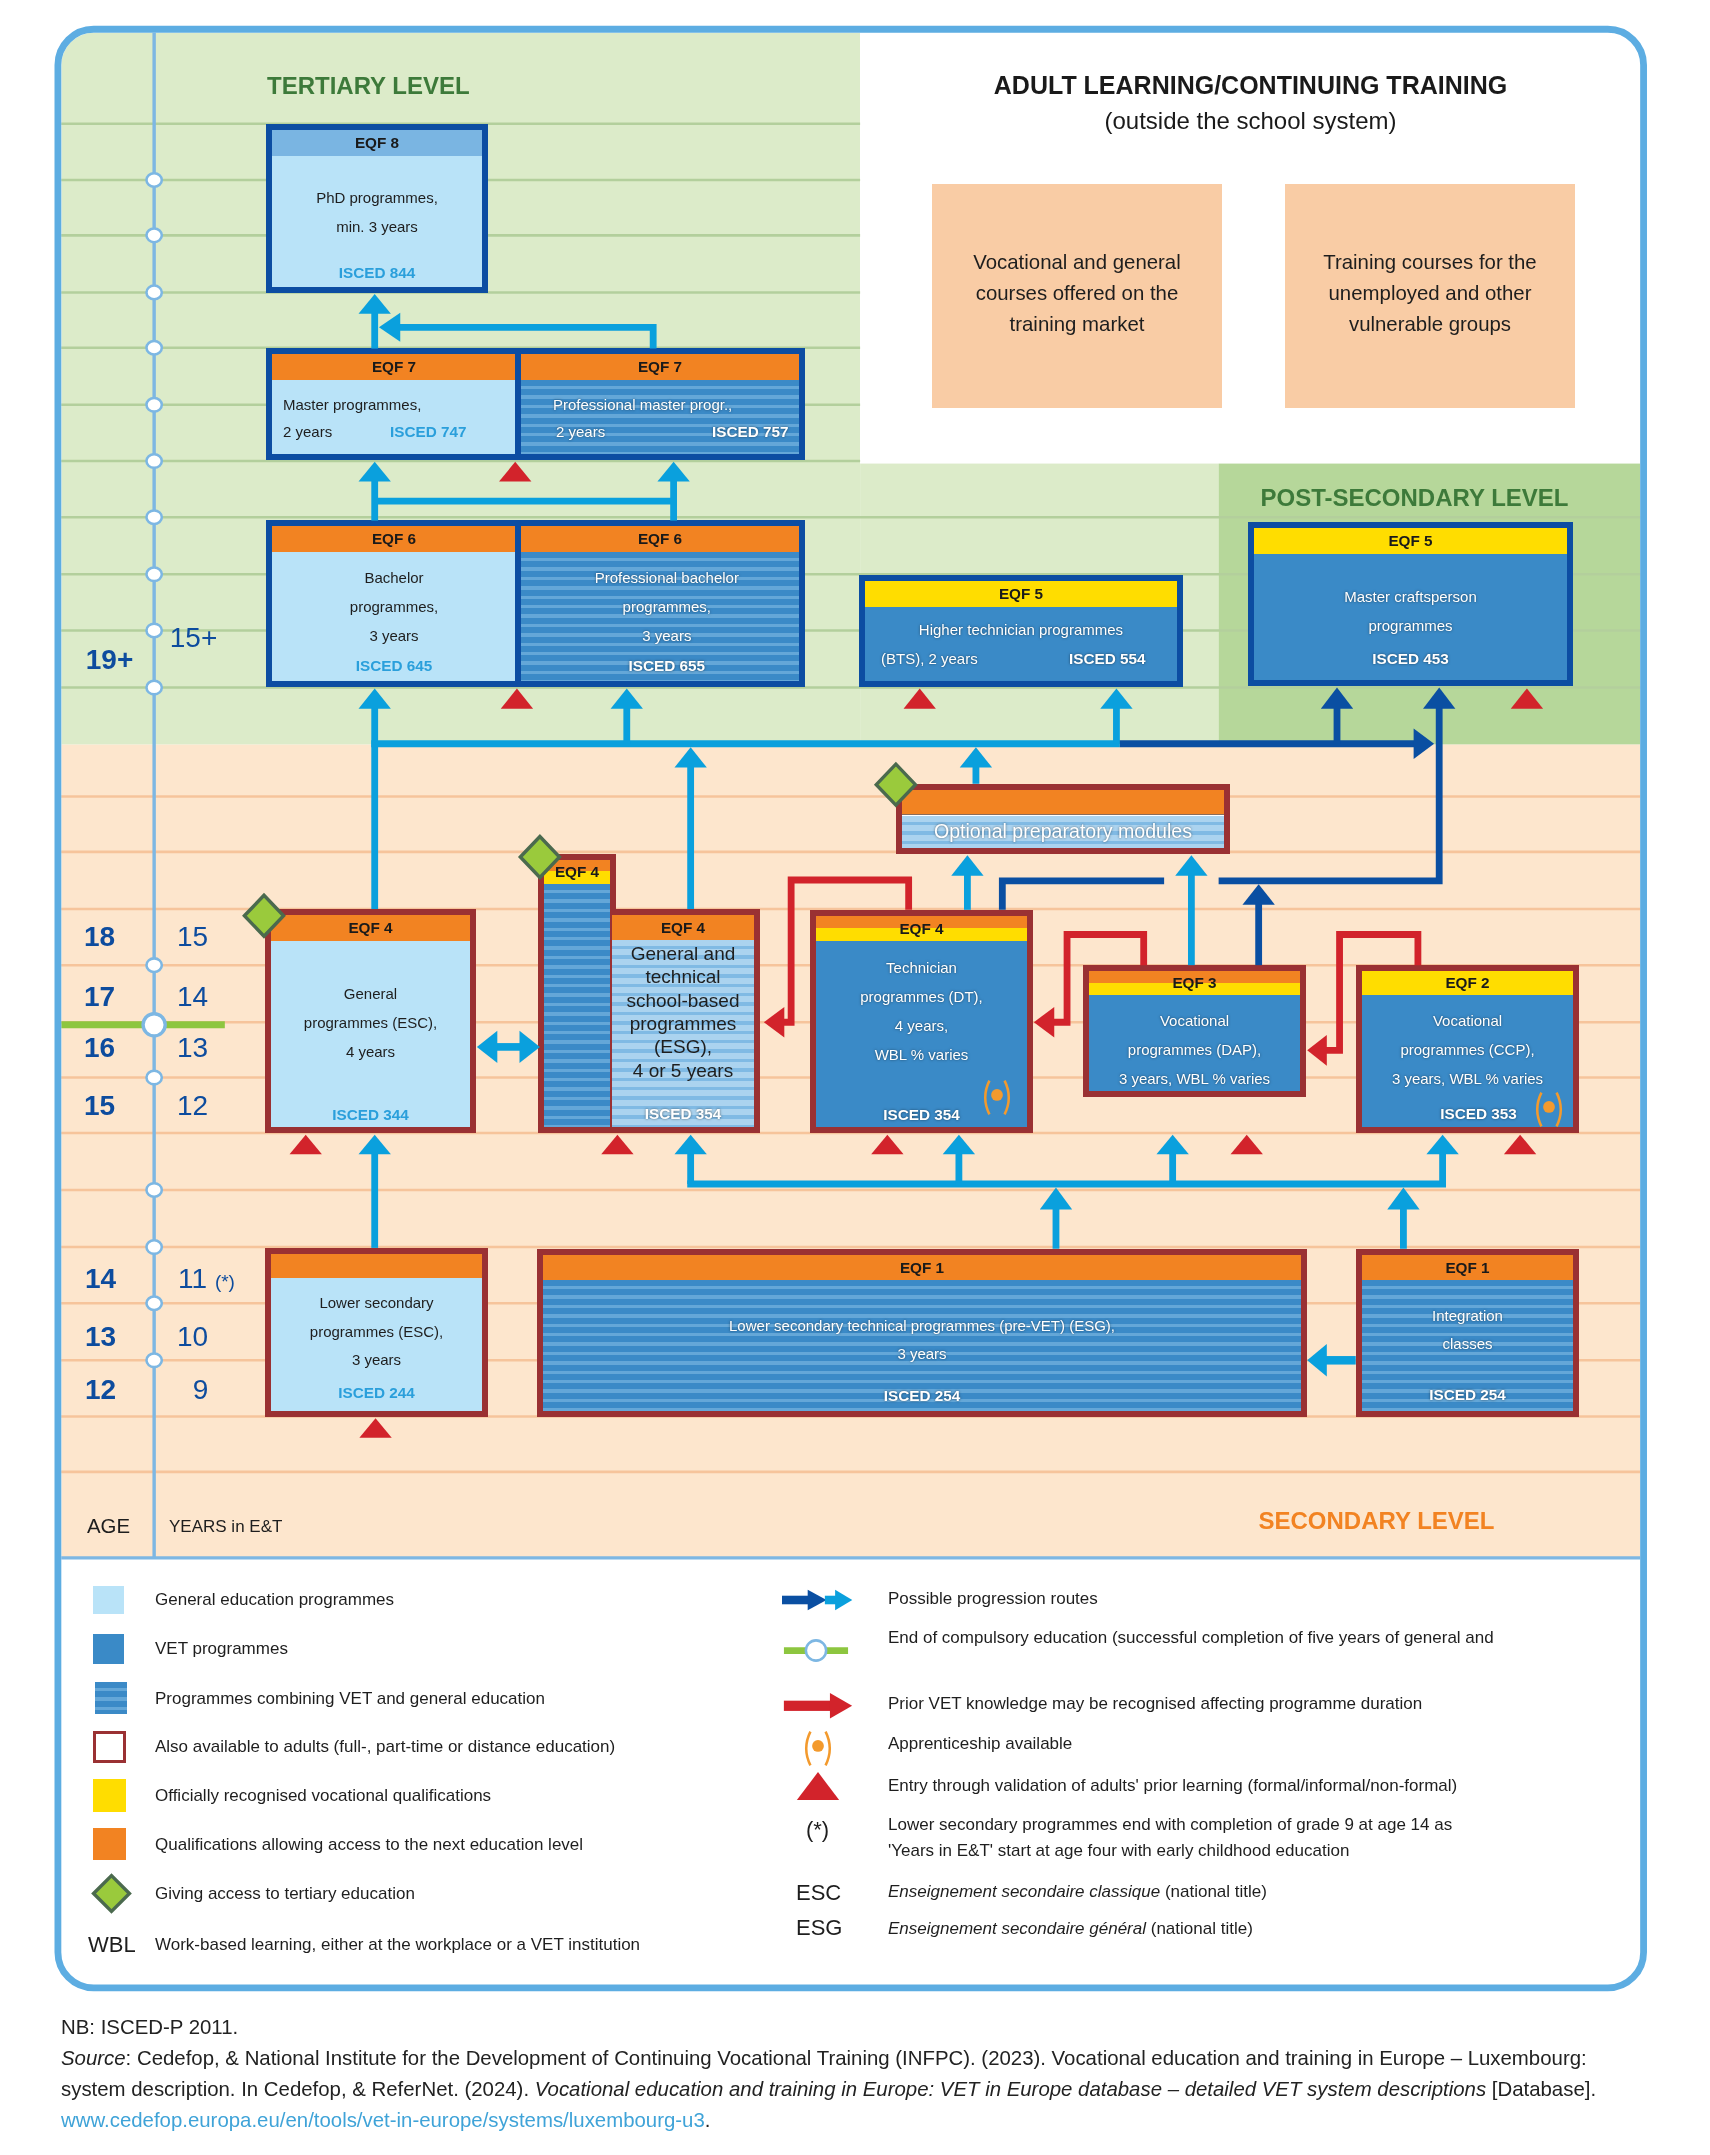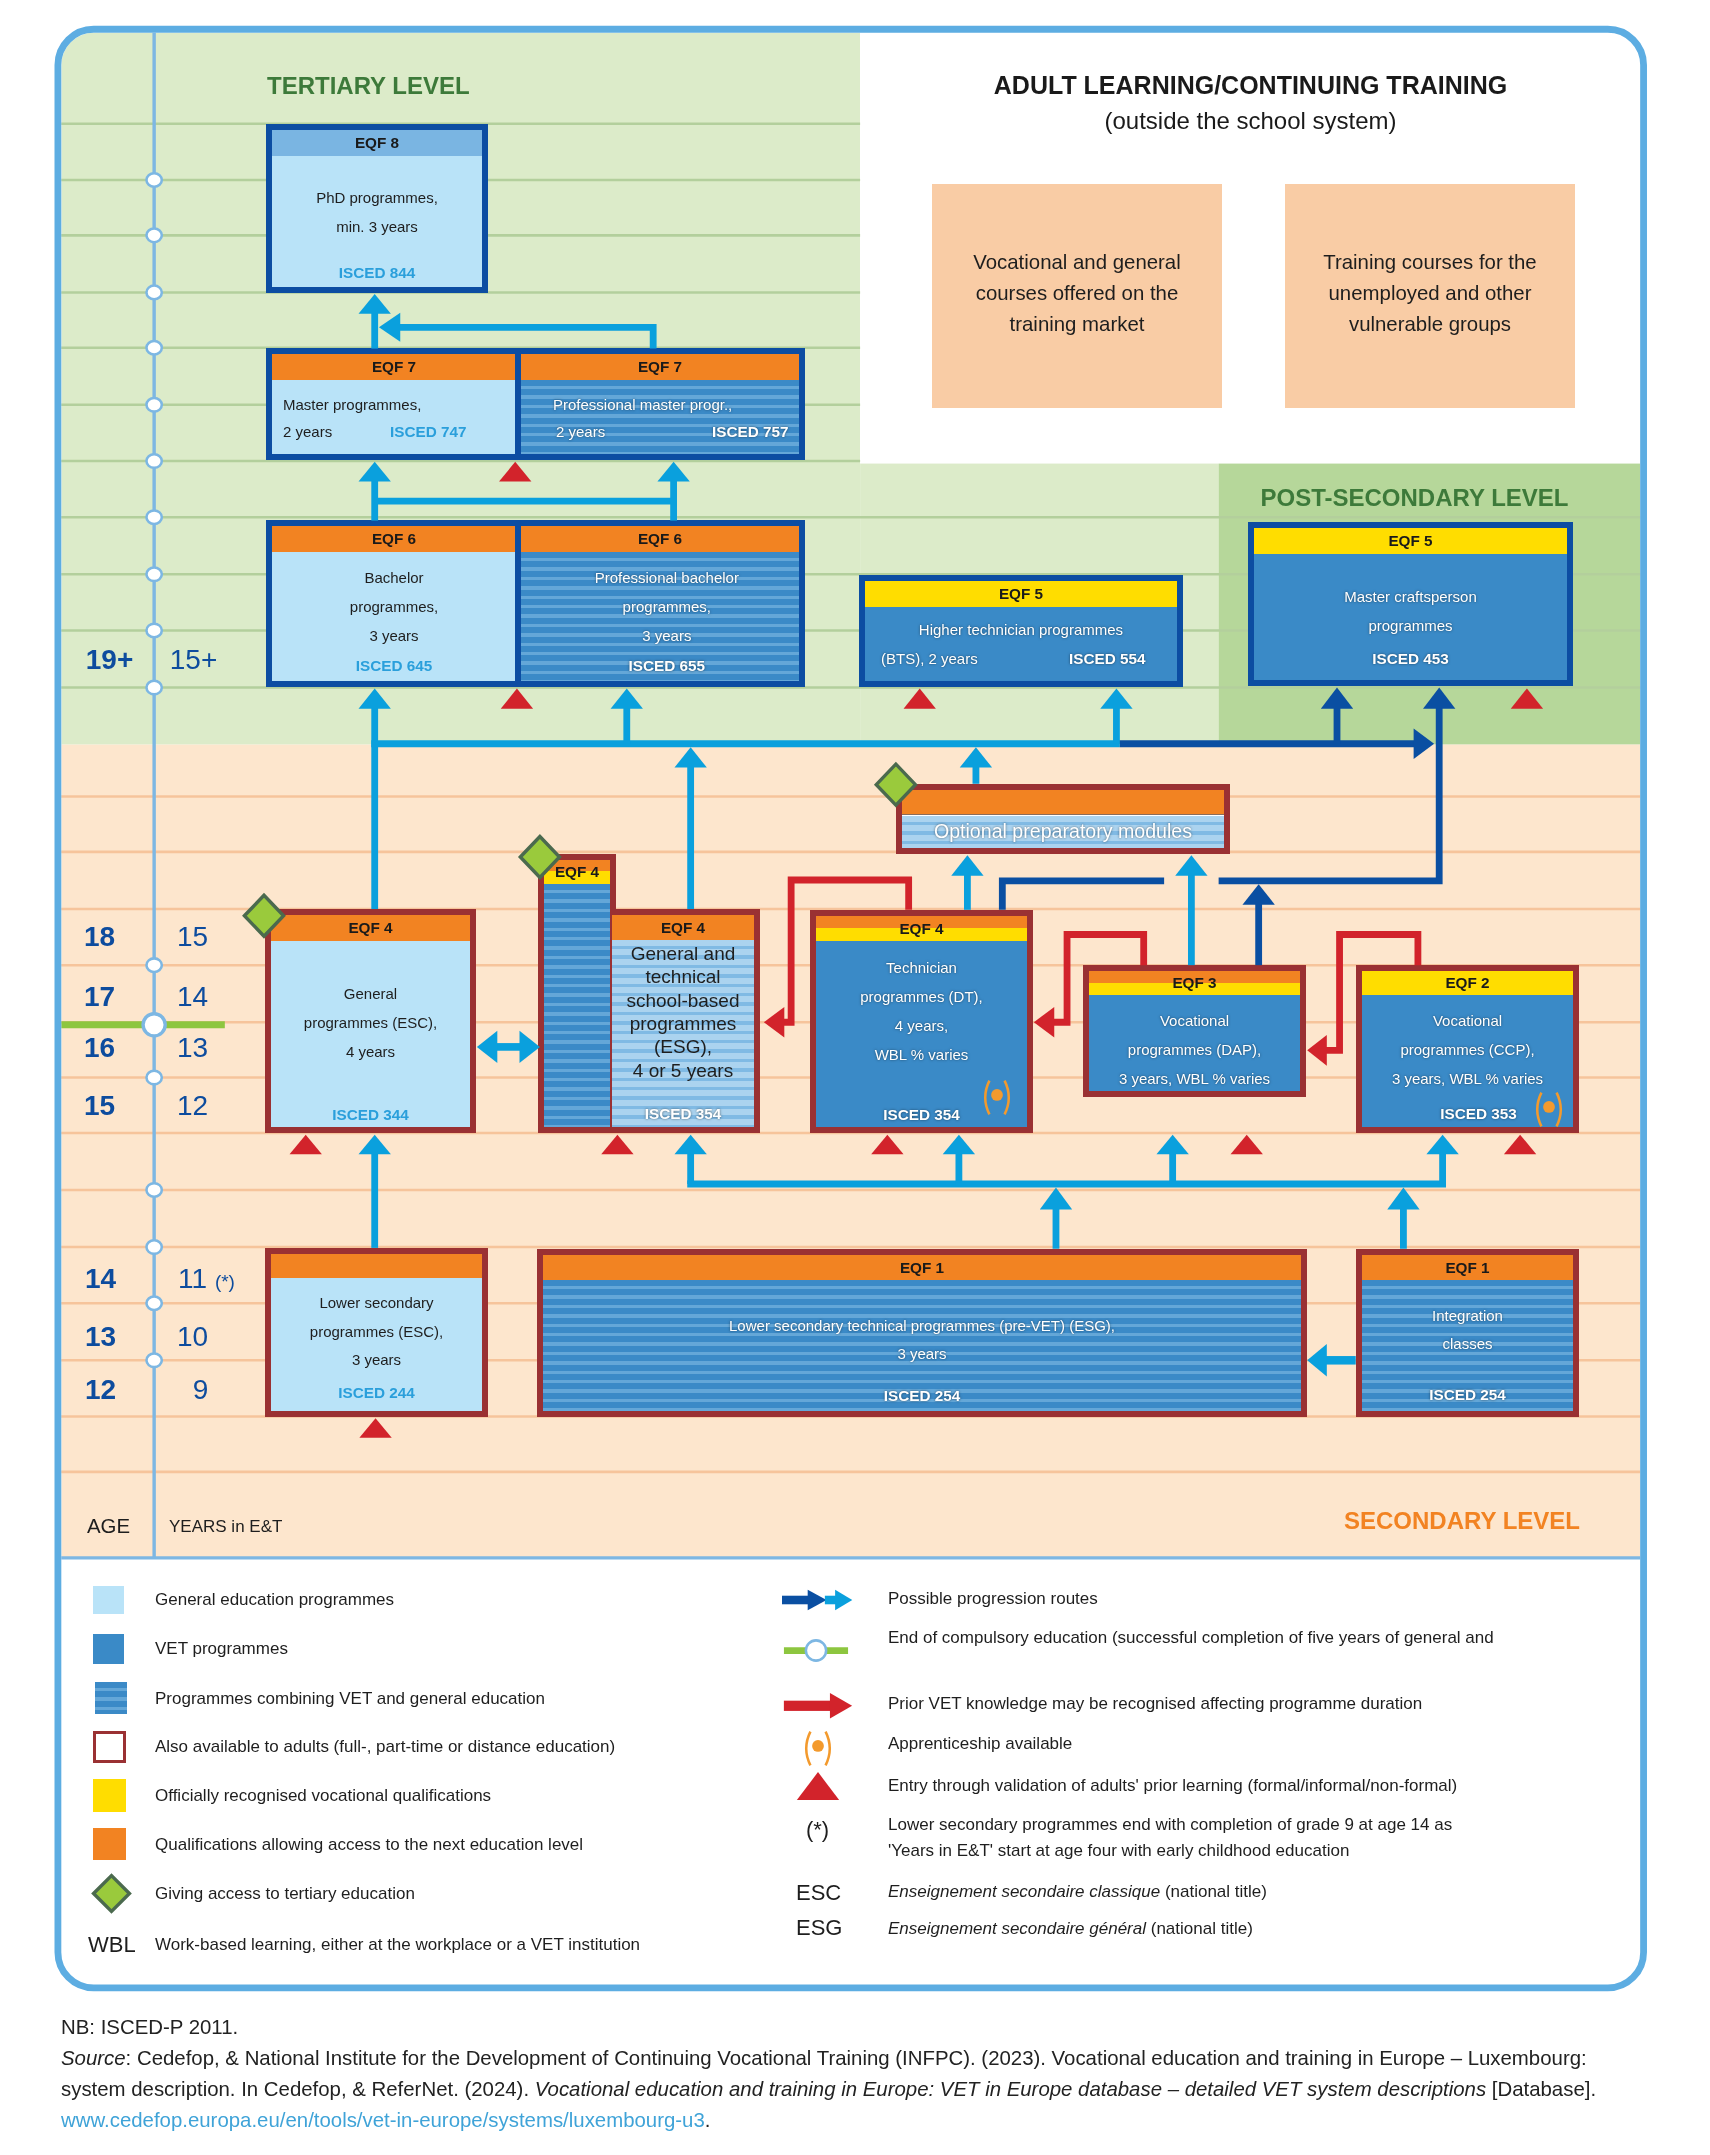--- a/index.html
+++ b/index.html
@@ -127,24 +127,24 @@
     </g>
   <circle cx="181" cy="1203" r="13" style="fill:#fff;stroke:var(--axis);stroke-width:4"></circle>
   <line x1="72" y1="1829" x2="1926" y2="1829" style="stroke:var(--axis);stroke-width:4"></line>
   <rect x="68" y="34" width="1862" height="2300" rx="42" fill="none" style="stroke:var(--frame);stroke-width:8"></rect>
 </svg>
 
 <div class="title" style="left:267px;top:71px;color:var(--green-title)">TERTIARY LEVEL</div>
 <div class="title" style="left:910px;top:71px;width:681px;text-align:center;font-size:25px;color:#1a1a1a">ADULT LEARNING/CONTINUING TRAINING</div>
 <div class="title" style="left:910px;top:106px;width:681px;text-align:center;font-weight:normal;color:#1a1a1a">(outside the school system)</div>
 <div class="title" style="left:1244px;top:483px;width:341px;text-align:center;color:var(--green-title)">POST-SECONDARY LEVEL</div>
-<div class="title" style="left:1239px;top:1506px;width:341px;text-align:right;color:var(--orange-title)">SECONDARY LEVEL</div>
+<div class="title" style="left:1206px;top:1506px;width:341px;text-align:center;color:var(--orange-title)">SECONDARY LEVEL</div>
 
 <div class="age b" style="left:71px;top:643px">19+</div>
-<div class="age" style="left:155px;top:643px">15+</div>
+<div class="age" style="left:155px;top:621px">15+</div>
 <div class="age b" style="left:61px;top:920px">18</div>
 <div class="age" style="left:154px;top:920px">15</div>
 <div class="age b" style="left:61px;top:980px">17</div>
 <div class="age" style="left:154px;top:980px">14</div>
 <div class="age b" style="left:61px;top:1031px">16</div>
 <div class="age" style="left:154px;top:1031px">13</div>
 <div class="age b" style="left:61px;top:1089px">15</div>
 <div class="age" style="left:154px;top:1089px">12</div>
 <div class="age b" style="left:62px;top:1262px">14</div>
 <div class="age" style="left:168px;top:1262px"><span>11</span> <span class="note">(*)</span></div>

